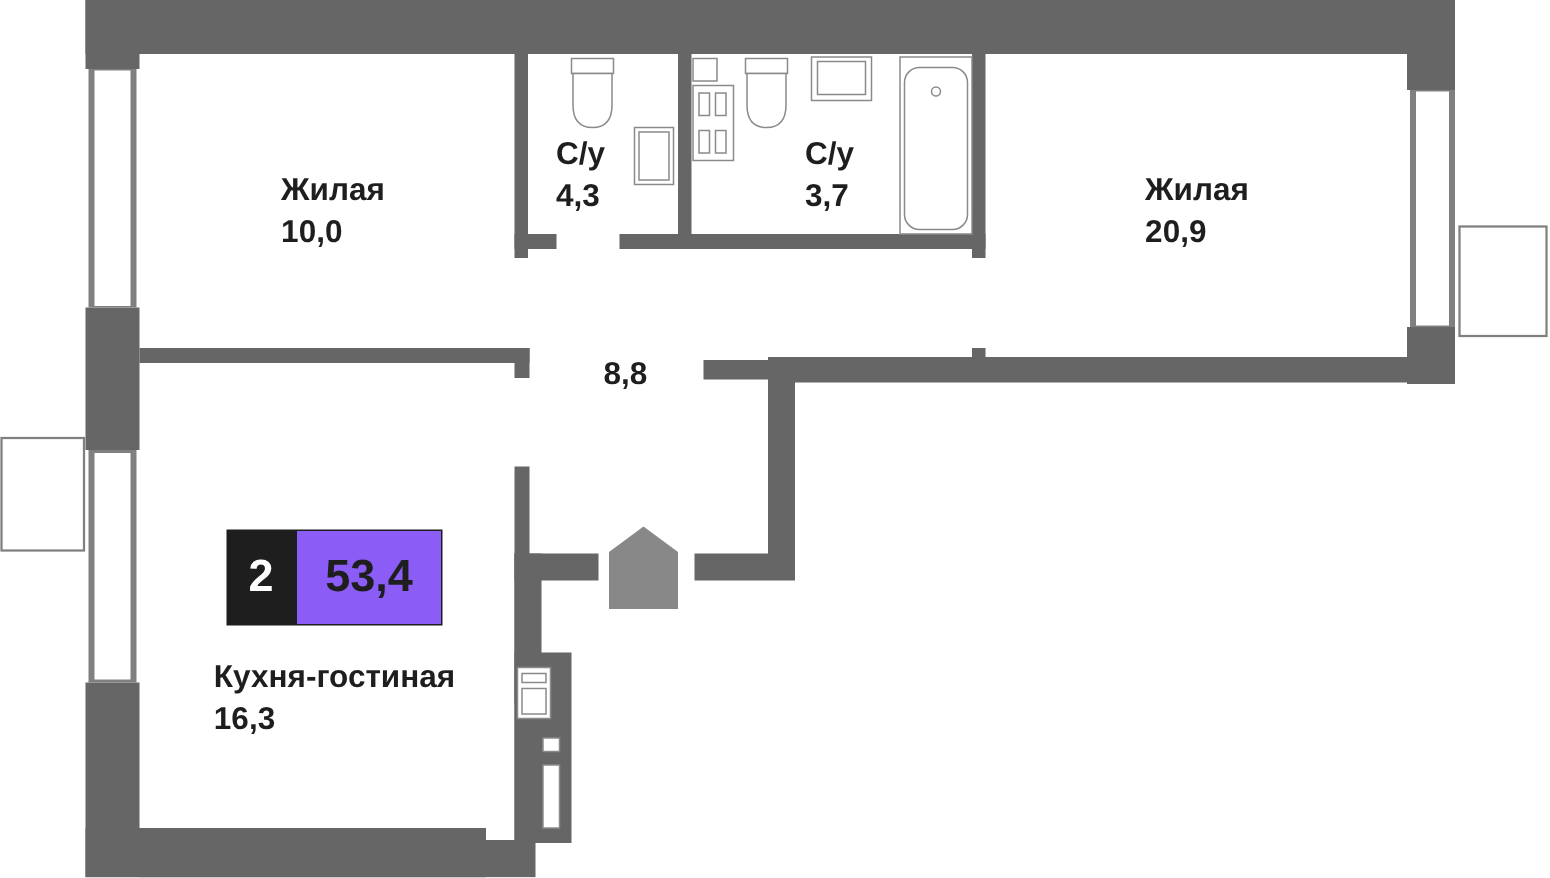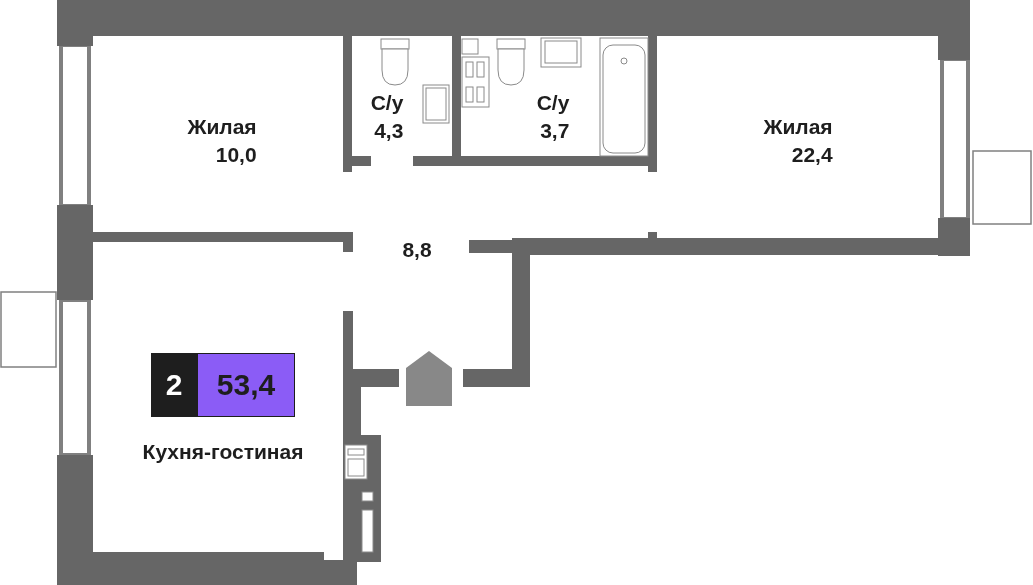--- a/index.html
+++ b/index.html
@@ -3,21 +3,21 @@
   <meta charset="utf-8">
   <style>
     html, body { margin: 0; padding: 0; background: #ffffff; }
     #plan { position: relative; width: 1033px; height: 585px; overflow: hidden; background: #fff; }
     #plan svg { position: absolute; left: 0; top: 0; }
     .room-label {
       position: absolute;
       font-family: "Liberation Sans", sans-serif;
       font-weight: bold;
       color: #1e1e1e;
-      text-align: right;
+      text-align: left;
       line-height: 28px;
       font-size: 21px;
       transform: translateX(-50%);
       white-space: nowrap;
     }
     .badge {
       position: absolute;
       left: 151px; top: 353px;
       width: 144px; height: 64px;
       display: flex;
@@ -137,26 +137,27 @@
   <div class="room-label" style="left:387px; top:89px;">
     <div>С/у</div>
     <div>4,3</div>
   </div>
   <div class="room-label" style="left:553px; top:89px;">
     <div>С/у</div>
     <div>3,7</div>
   </div>
   <div class="room-label" style="left:798px; top:113px;">
     <div>Жилая</div>
-    <div>22,4</div>
+    <div>20,9</div>
   </div>
   <div class="room-label" style="left:417px; top:236px;">
     <div>8,8</div>
   </div>
   <div class="room-label" style="left:223px; top:438px;">
     <div>Кухня-гостиная</div>
+    <div>16,3</div>
   </div>
 
   <div class="badge">
     <div class="rooms">2</div>
     <div class="area">53,4</div>
   </div>
 </div>
 
 </body></html>

